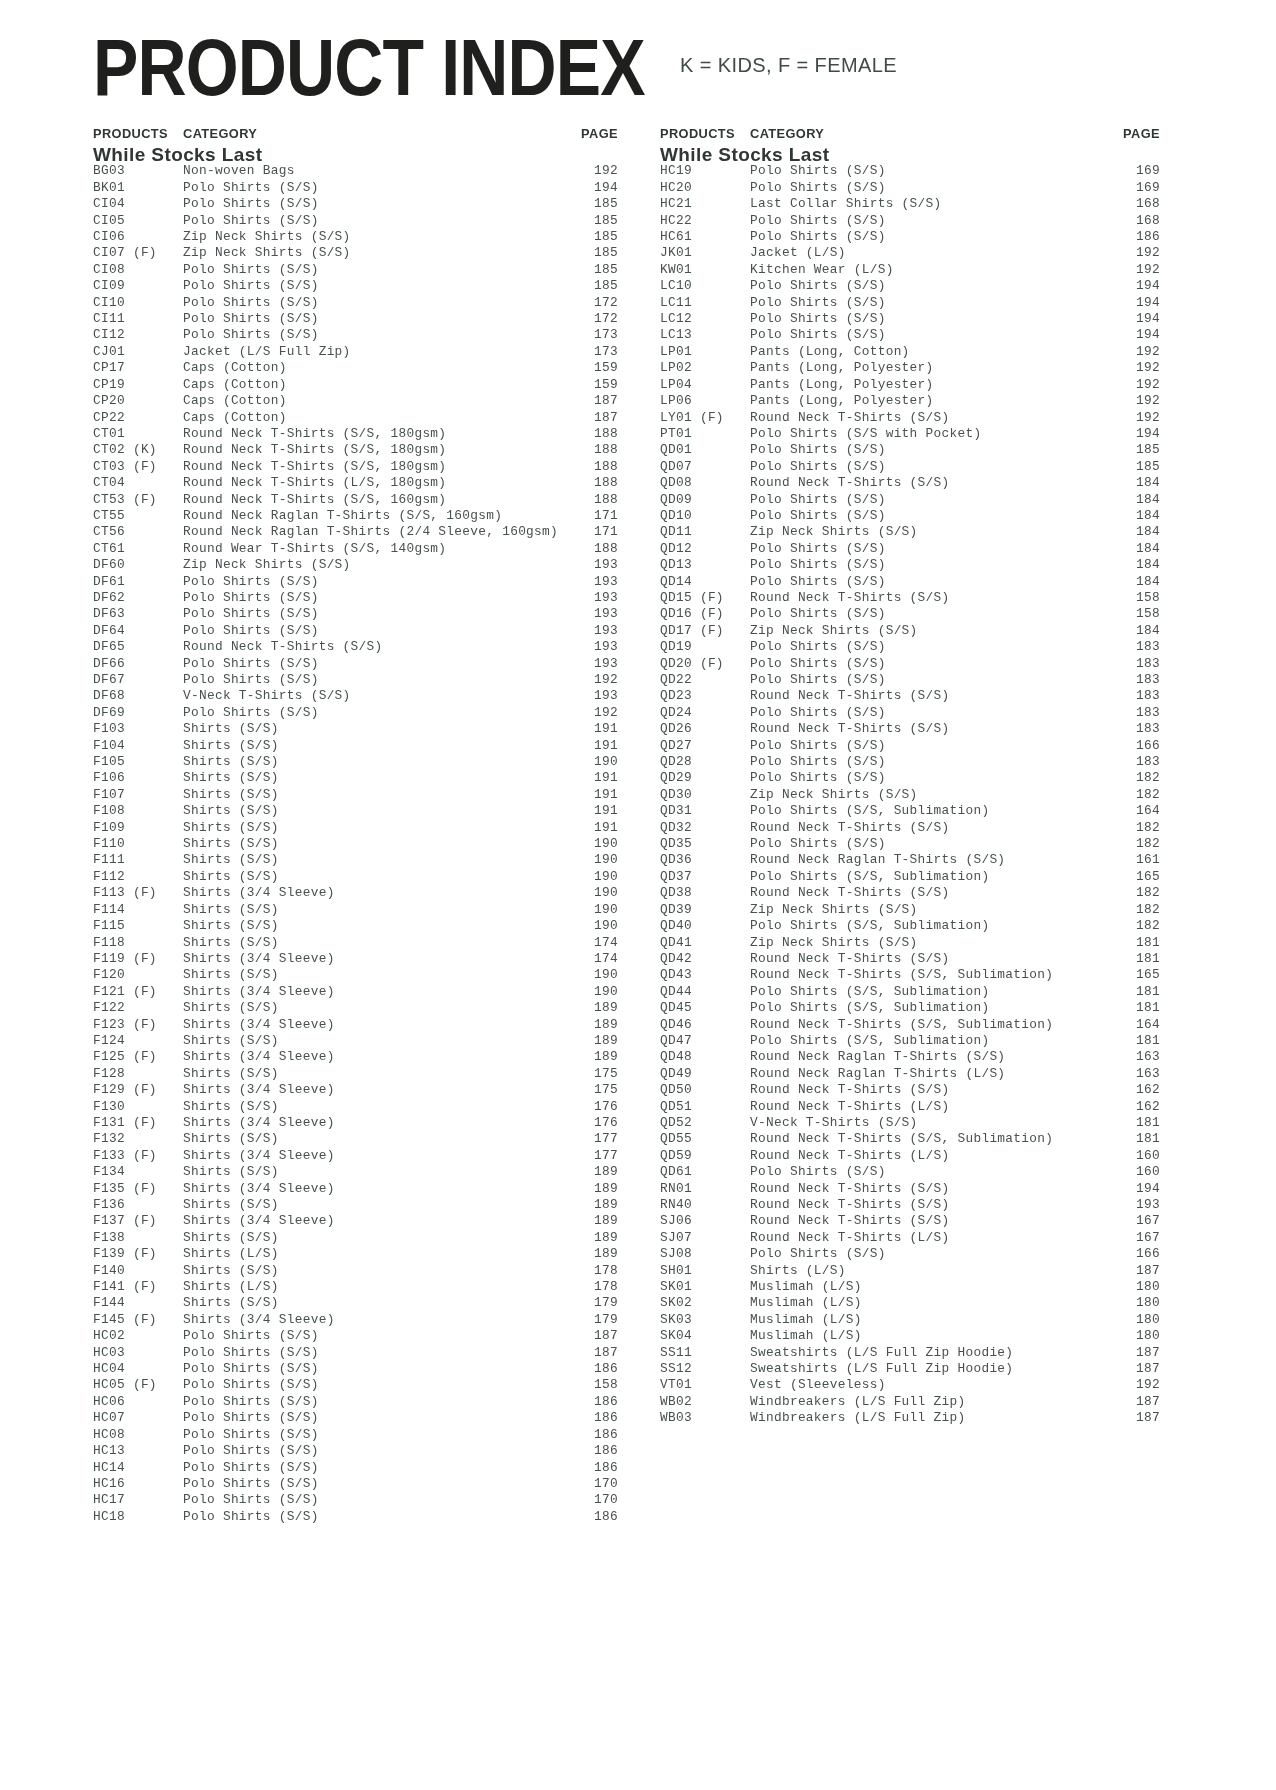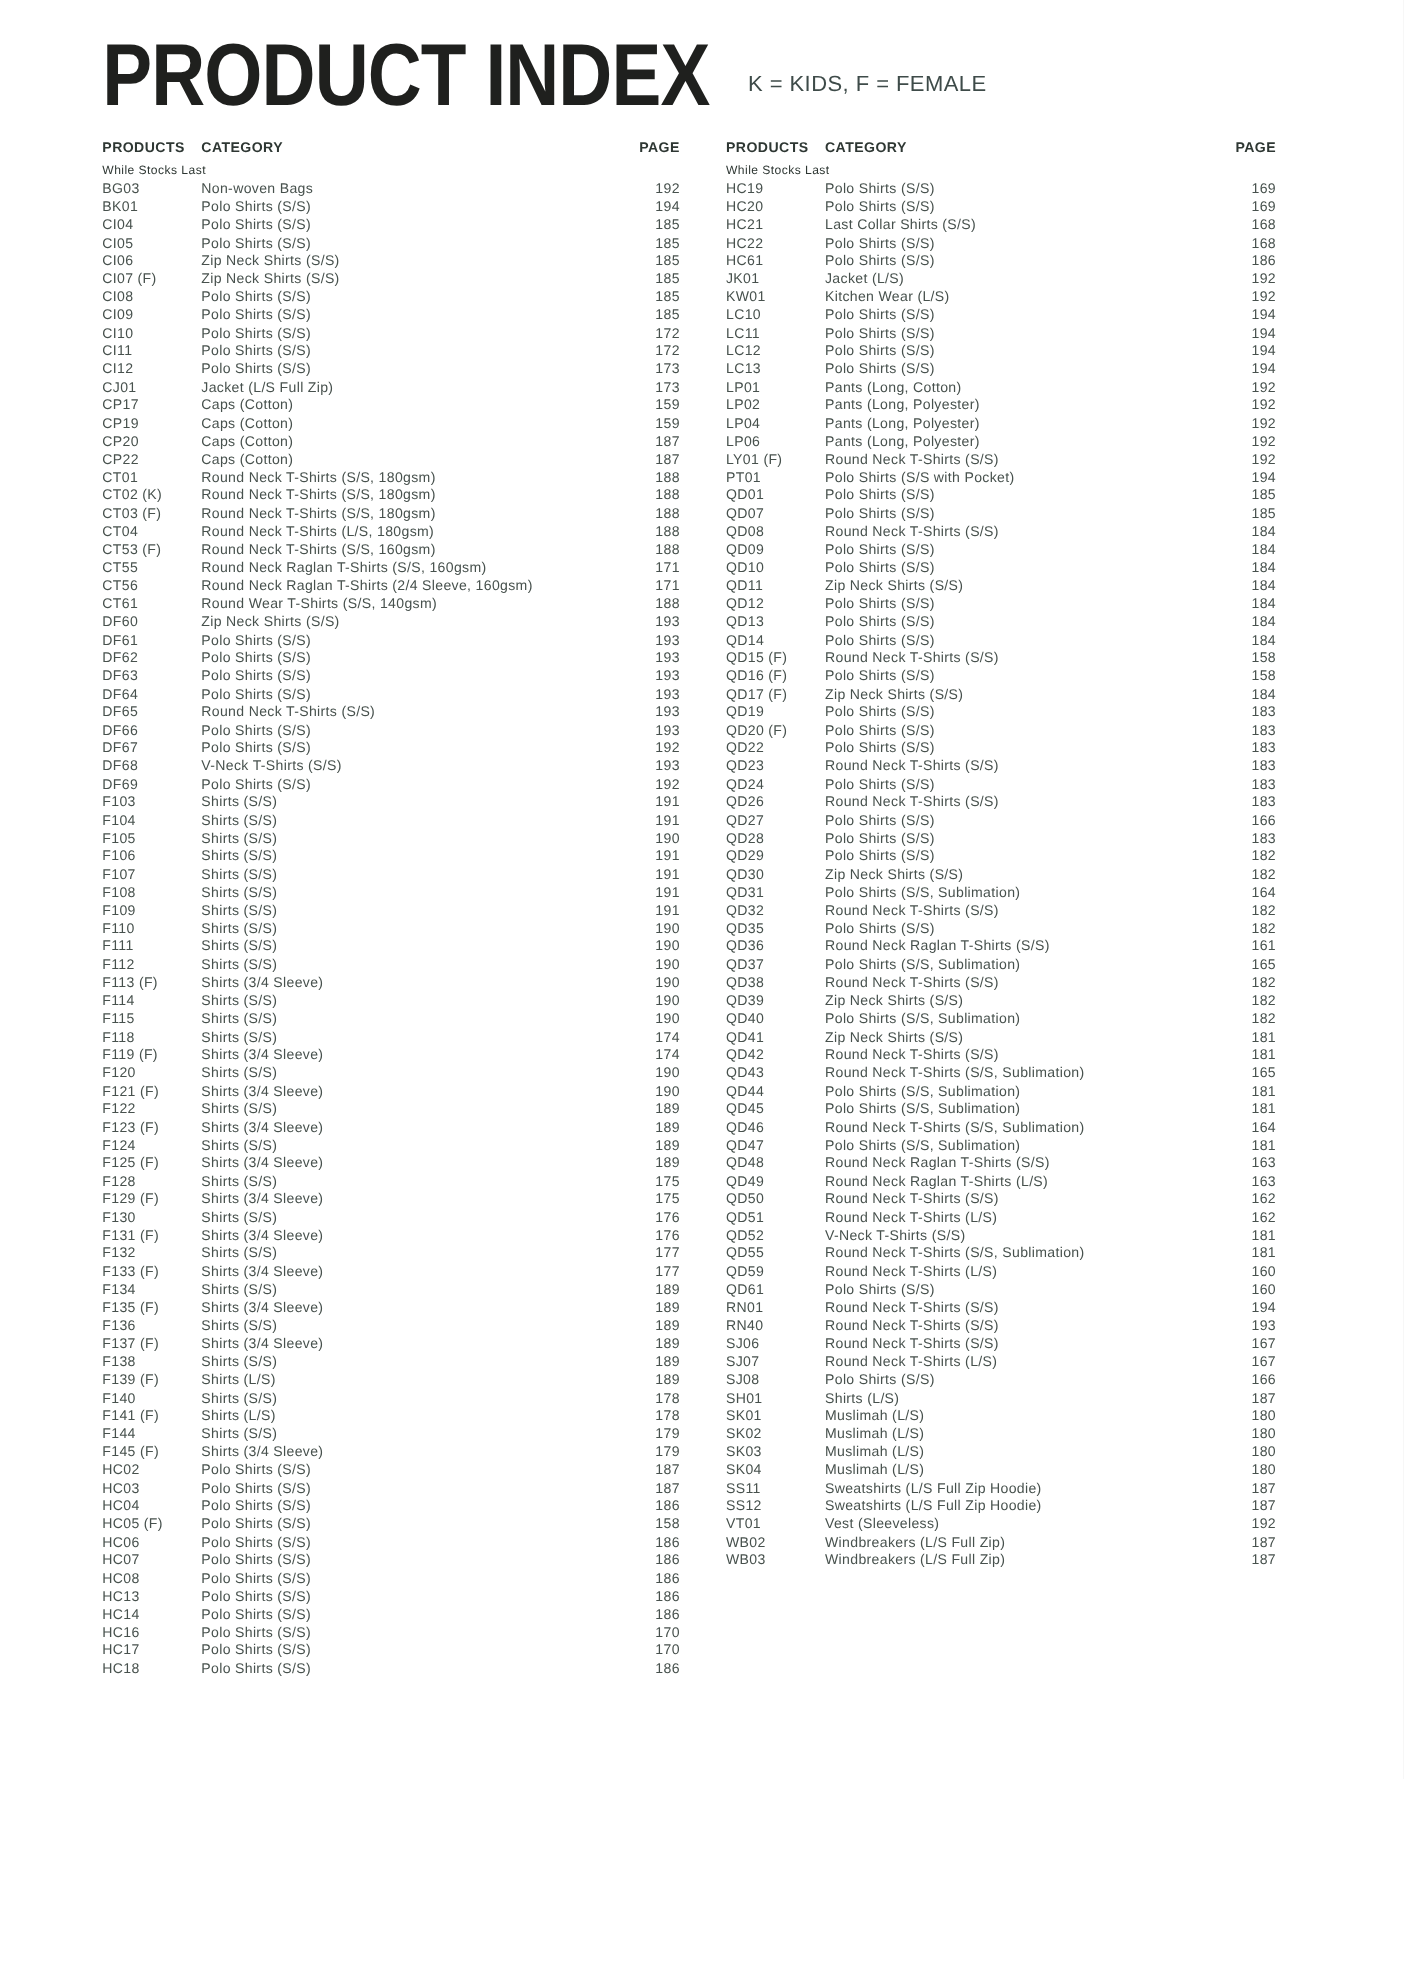--- a/index.html
+++ b/index.html
@@ -13,40 +13,40 @@
     padding-left:32px;
   }
   .page-title{
     position:absolute;left:93px;top:28px;margin:0;
     font-size:80px;font-weight:700;line-height:1.0;
     letter-spacing:-1px;color:#1f201e;
     transform:scaleX(0.85);transform-origin:0 0;
     white-space:nowrap;
   }
   .legend{
-    position:absolute;left:680px;top:64px;
+    position:absolute;left:680px;top:52px;
     font-size:20px;line-height:27px;
     color:#3e4b49;letter-spacing:0.4px;
     white-space:nowrap;
   }
   .col{position:absolute;top:126px;}
   .col-left{left:93px;width:525px;}
   .col-right{left:660px;width:500px;}
   .col-header{
     display:flex;align-items:flex-start;
     font-weight:700;font-size:12.8px;line-height:16px;
     color:#2e3733;letter-spacing:0.4px;
     margin-bottom:5px;
     justify-content:center;
   }
   .section-label{
-    font-weight:400;font-size:11px;line-height:16.4px;
+    font-weight:700;font-size:19px;line-height:16.4px;
     color:#2e3733;letter-spacing:0.4px;
   }
-  .rows{display:block;}
+  .rows{display:block;font-family:Liberation Mono, monospace;}
   .row{
     display:flex;height:16.42px;line-height:16.42px;
     font-size:12.8px;color:#47514d;letter-spacing:0.3px;
     white-space:nowrap;
   }
   .c-code{width:90px;flex:0 0 90px;}
   .c-cat{flex:1 1 auto;min-width:0;}
   .c-page{flex:0 0 46px;width:46px;text-align:right;}
 </style>
 </head>

